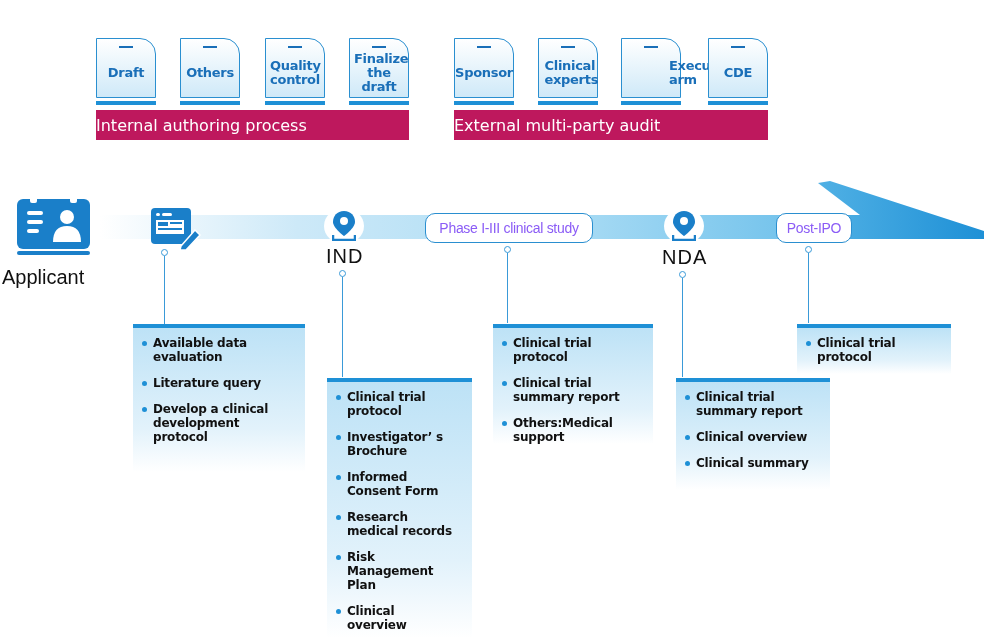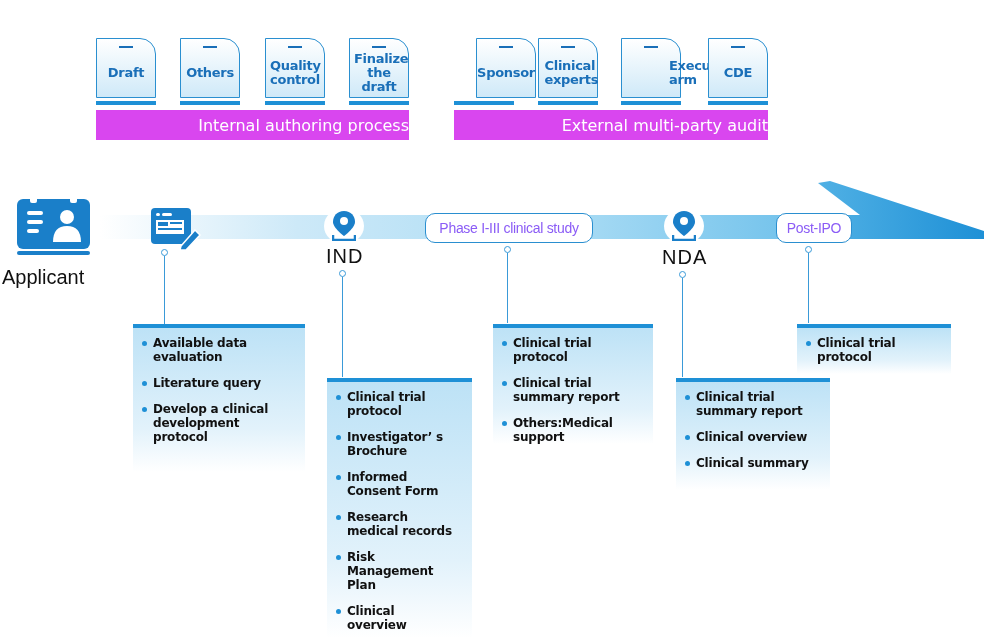--- a/index.html
+++ b/index.html
@@ -10,22 +10,22 @@
     position: absolute; top: 38px; width: 60px; height: 60px;
     border: 1px solid #2a8fd0; border-top-right-radius: 16px;
     background: linear-gradient(to bottom, #ffffff 0%, #cfe9f8 100%);
     display: flex; align-items: center; justify-content: center; text-align: center;
     color: #1a6fb8; font-size: 13px; line-height: 14px; font-weight: bold; letter-spacing: -0.3px;
     padding-top: 10px;
   }
   .card .tab { position: absolute; top: 7px; left: 50%; width: 14px; margin-left: -7px; height: 2px; background: #1a6fb8; }
   .card-underline { position: absolute; top: 101px; width: 60px; height: 4px; background: #1e90d6; }
   .group-bar {
-    position: absolute; top: 110px; height: 30px; background: #d946ef; color: #fff;
-    font-size: 16px; display: flex; align-items: center; justify-content: flex-end;
+    position: absolute; top: 110px; height: 30px; background: #be185d; color: #fff;
+    font-size: 16px; display: flex; align-items: center; justify-content: flex-start;
   }
 
   .timeline-bar {
     position: absolute; left: 100px; top: 215px; width: 790px; height: 24px;
     background: linear-gradient(to right, rgba(200,232,248,0) 0%, #cde9f8 25%, #a8dbf4 60%, #5cb8e8 100%);
   }
   .arrow-head { position: absolute; left: 780px; top: 180px; width: 204px; height: 60px; }
 
   .applicant-icon { position: absolute; left: 17px; top: 197px; width: 73px; height: 58px; }
   .applicant-label { position: absolute; left: 2px; top: 266px; font-size: 20px; color: #111; font-family: "Liberation Sans", sans-serif; }
@@ -80,21 +80,21 @@
     <span style="width:50px;">Finalize the draft</span>
   </div>
 <div class="card-underline" style="left:96px;"></div>
 <div class="card-underline" style="left:180px;"></div>
 <div class="card-underline" style="left:265px;"></div>
 <div class="card-underline" style="left:349px;"></div>
 <div class="group-bar" style="left:96px; width:313px;">
     <span>Internal authoring process</span>
   </div>
 
-<div class="card" style="left:476px;">
+<div class="card" style="left:454px;">
     <span class="tab"></span>
     <span>Sponsor</span>
   </div>
 <div class="card" style="left:538px;">
     <span class="tab"></span>
     <span style="width:47px;">Clinical experts</span>
   </div>
 <div class="card" style="left:621px;">
     <span class="tab"></span>
     <span style="width:56px;padding-left:46px;">Executive arm</span>

